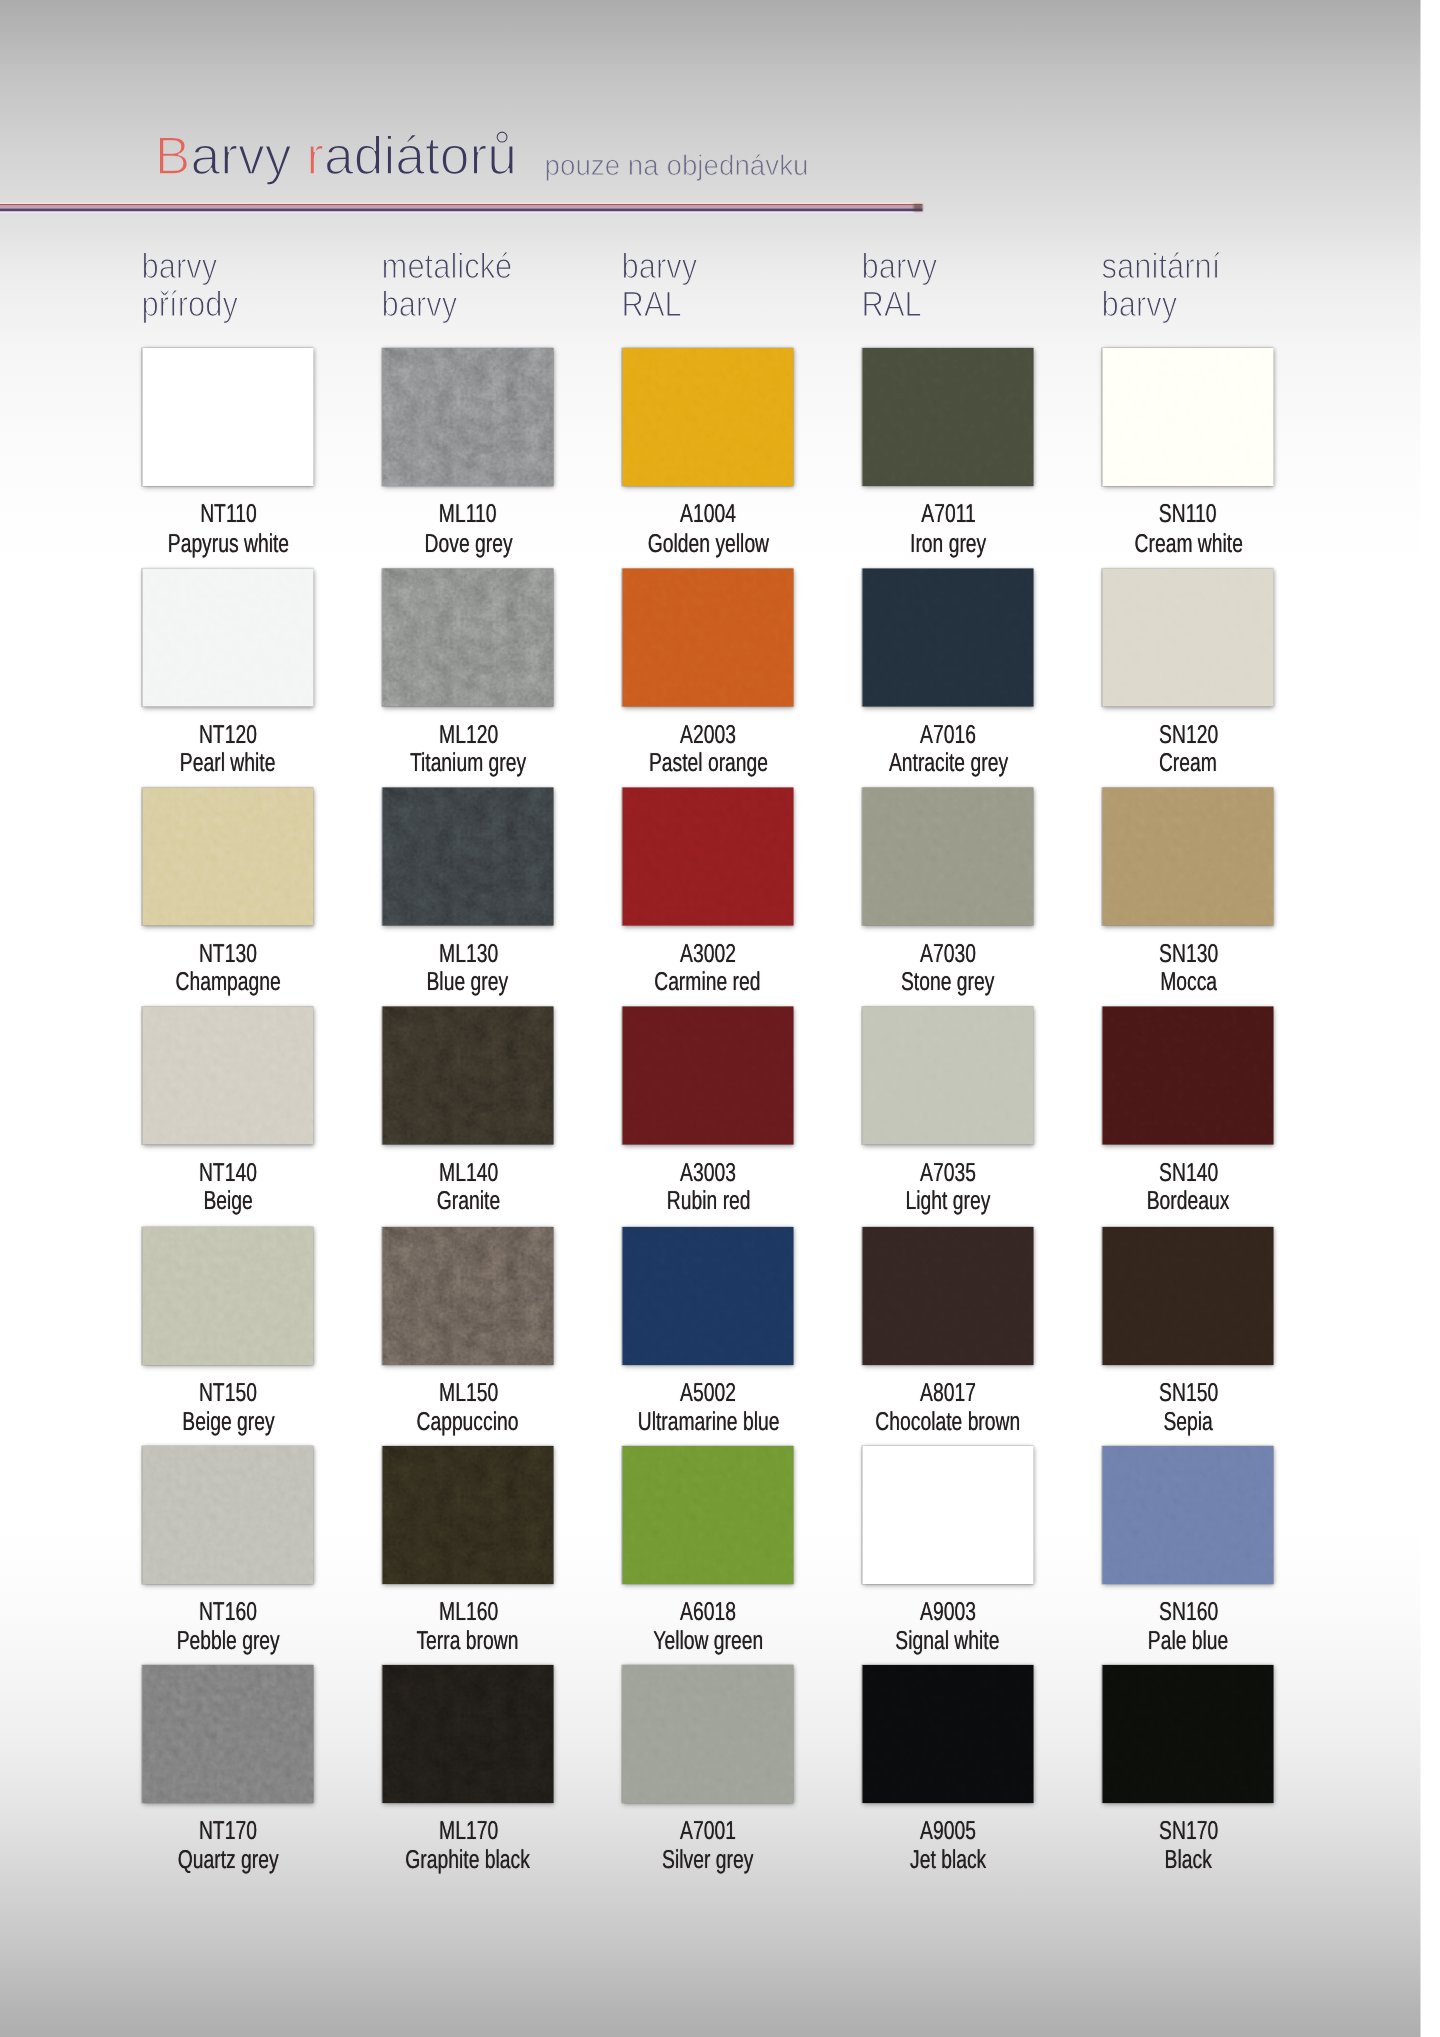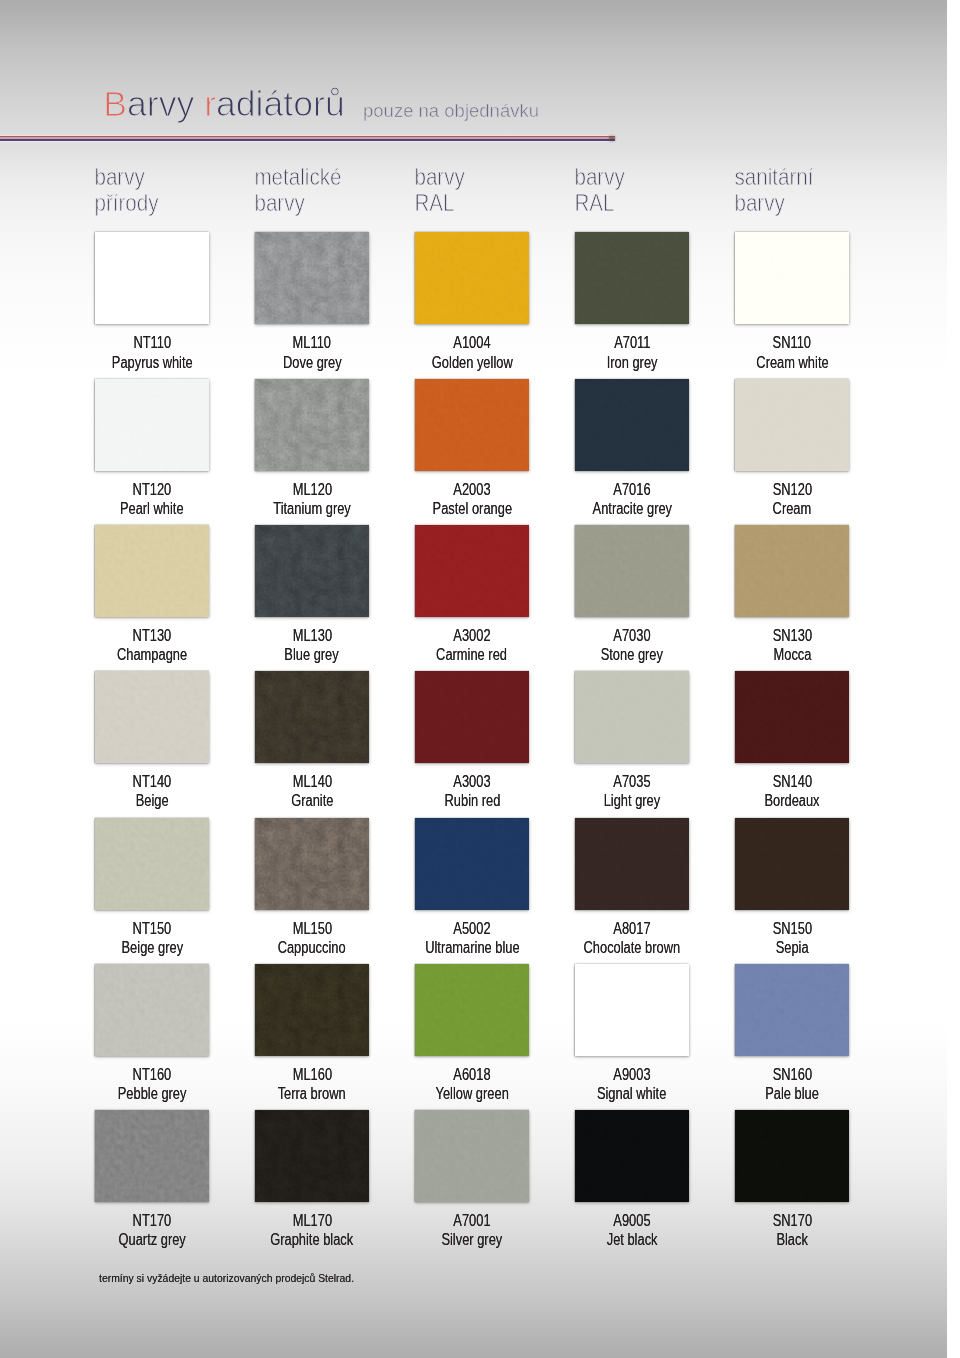--- a/index.html
+++ b/index.html
@@ -426,15 +426,14 @@
         <div class="sw" style="background: rgb(13, 15, 10);">
           <div class="tex" style="opacity: 0.16;"><svg width="114" height="92">
               <rect width="114" height="92" filter="url(#texGrain)"></rect>
             </svg></div>
         </div>
         <div class="lbl"><b>SN170</b><br><b>Black</b></div>
       </div>
     </div>
 
   <div class="footer">
-    <span class="fl"><i>termíny si vyžádejte u autorizovaných prodejců Stelrad.</i></span>
   </div>
 </div>
 
 </body></html>

